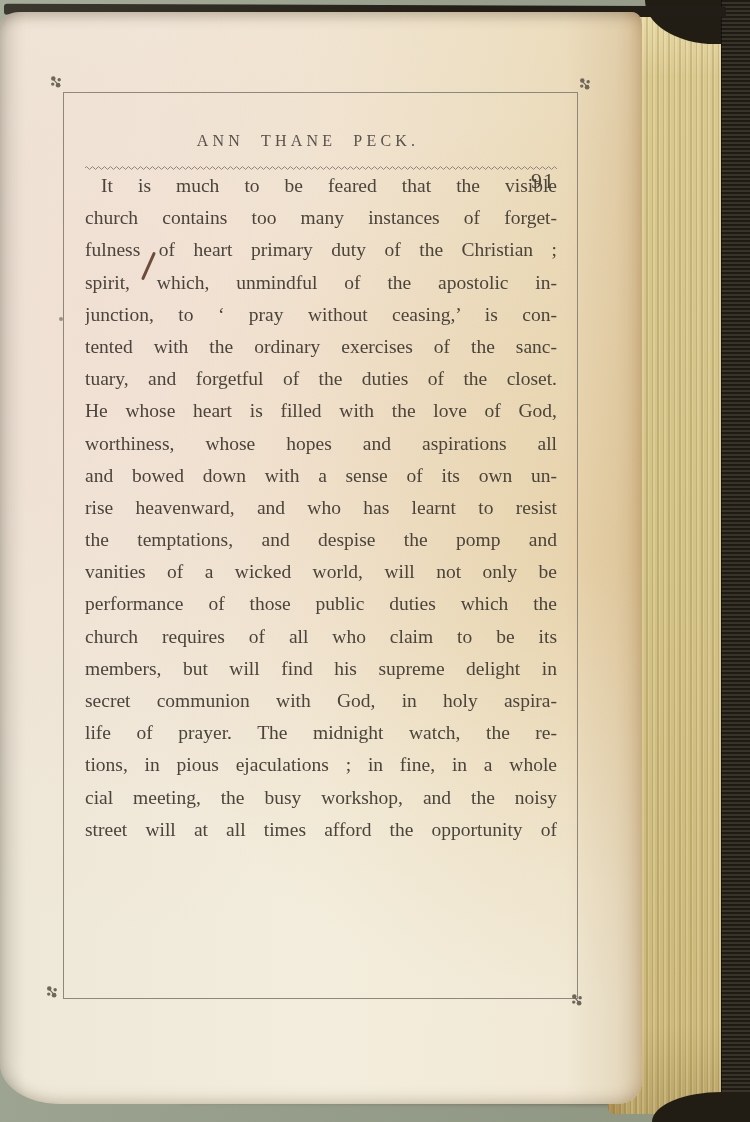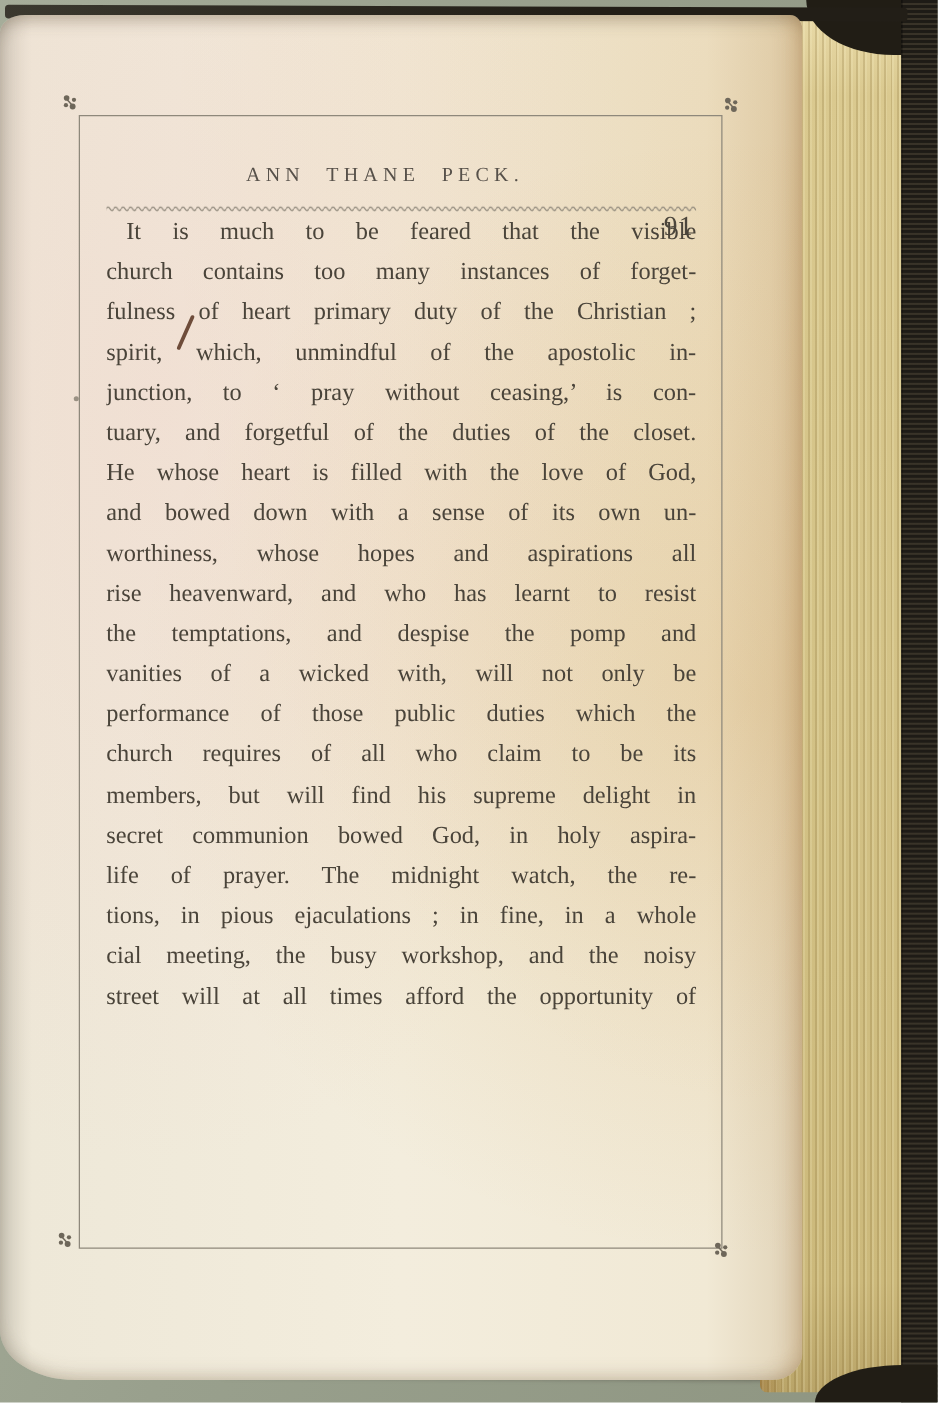--- a/index.html
+++ b/index.html
@@ -189,31 +189,32 @@
         <rect width="472" height="8" fill="url(#wv)"></rect>
       </svg>
     </span>
 
     <div class="body-text">
         <div class="text-line">It is much to be feared that the visible</div>
         <div class="text-line">church contains too many instances of forget-</div>
         <div class="text-line">fulness of heart primary duty of the Christian ;</div>
         <div class="text-line">spirit, which, unmindful of the apostolic in-</div>
         <div class="text-line">junction, to ‘ pray without ceasing,’ is con-</div>
+        <div class="text-line">tented with the ordinary exercises of the sanc-</div>
         <div class="text-line">tuary, and forgetful of the duties of the closet.</div>
         <div class="text-line">He whose heart is filled with the love of God,</div>
+        <div class="text-line">worthiness, whose hopes and aspirations all</div>
         <div class="text-line">and bowed down with a sense of its own un-</div>
-        <div class="text-line">worthiness, whose hopes and aspirations all</div>
         <div class="text-line">rise heavenward, and who has learnt to resist</div>
         <div class="text-line">the temptations, and despise the pomp and</div>
-        <div class="text-line">vanities of a wicked with, will not only be</div>
+        <div class="text-line">vanities of a wicked world, will not only be</div>
         <div class="text-line">performance of those public duties which the</div>
         <div class="text-line">church requires of all who claim to be its</div>
         <div class="text-line">members, but will find his supreme delight in</div>
-        <div class="text-line">secret communion bowed God, in holy aspira-</div>
+        <div class="text-line">secret communion with God, in holy aspira-</div>
         <div class="text-line">life of prayer.  The midnight watch, the re-</div>
         <div class="text-line">tions, in pious ejaculations ; in fine, in a whole</div>
         <div class="text-line">cial meeting, the busy workshop, and the noisy</div>
         <div class="text-line">street will at all times afford the opportunity of</div>
       </div>
 
     <div class="ink-slash"></div>
     <div class="margin-dot"></div>
 
   </div>

